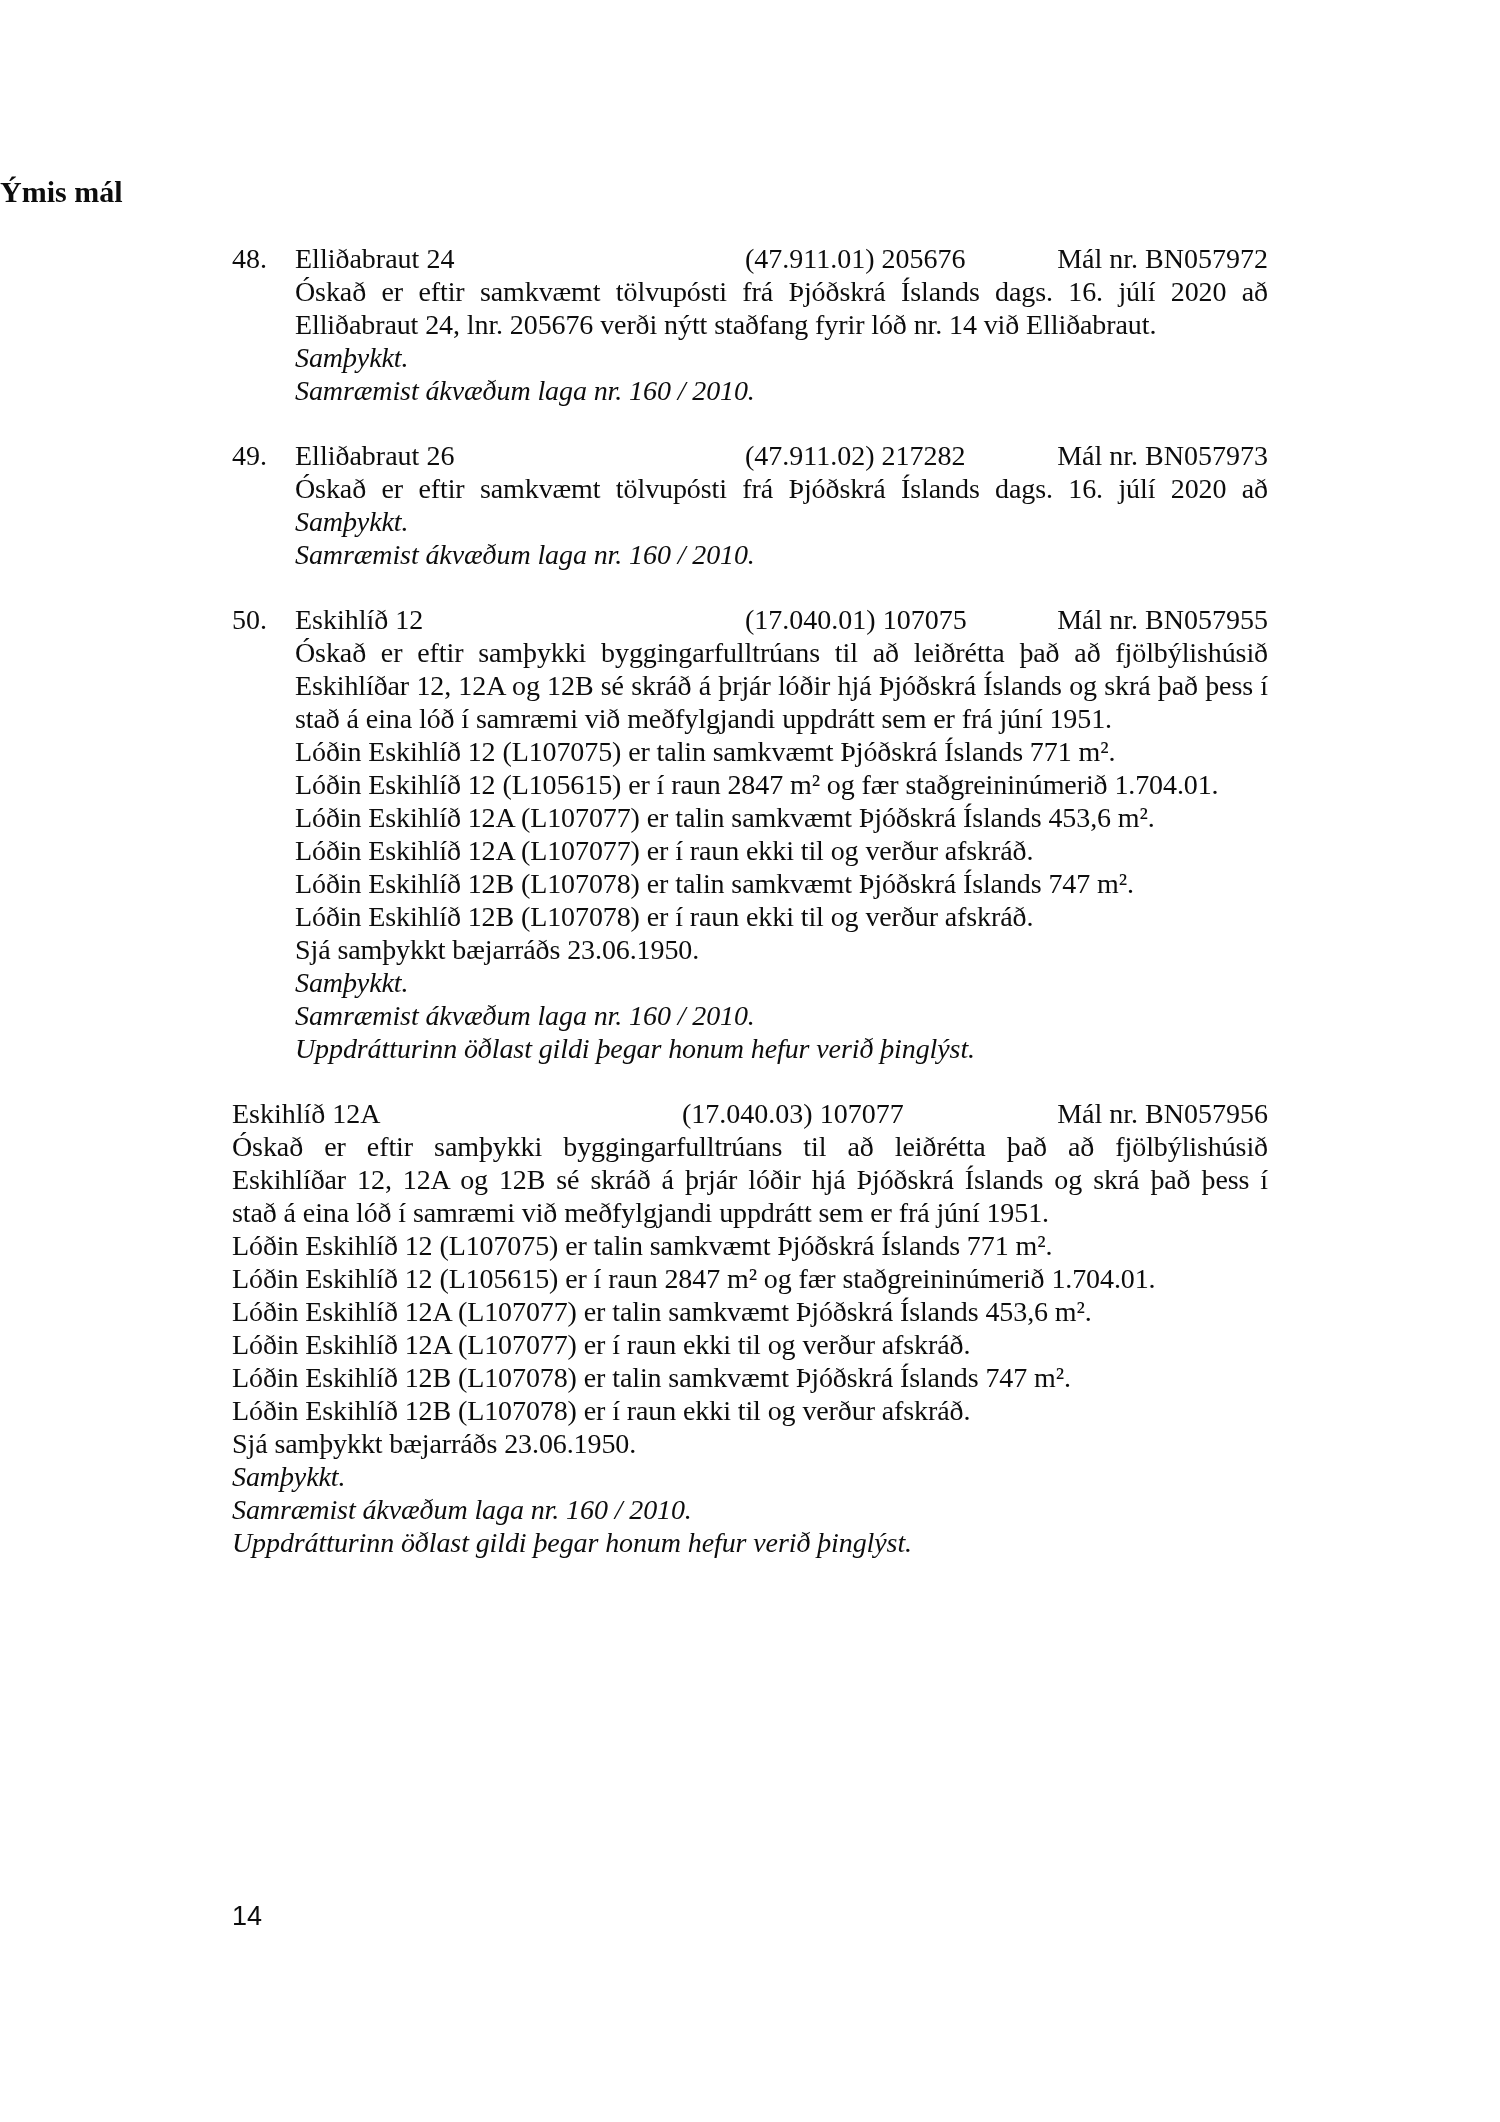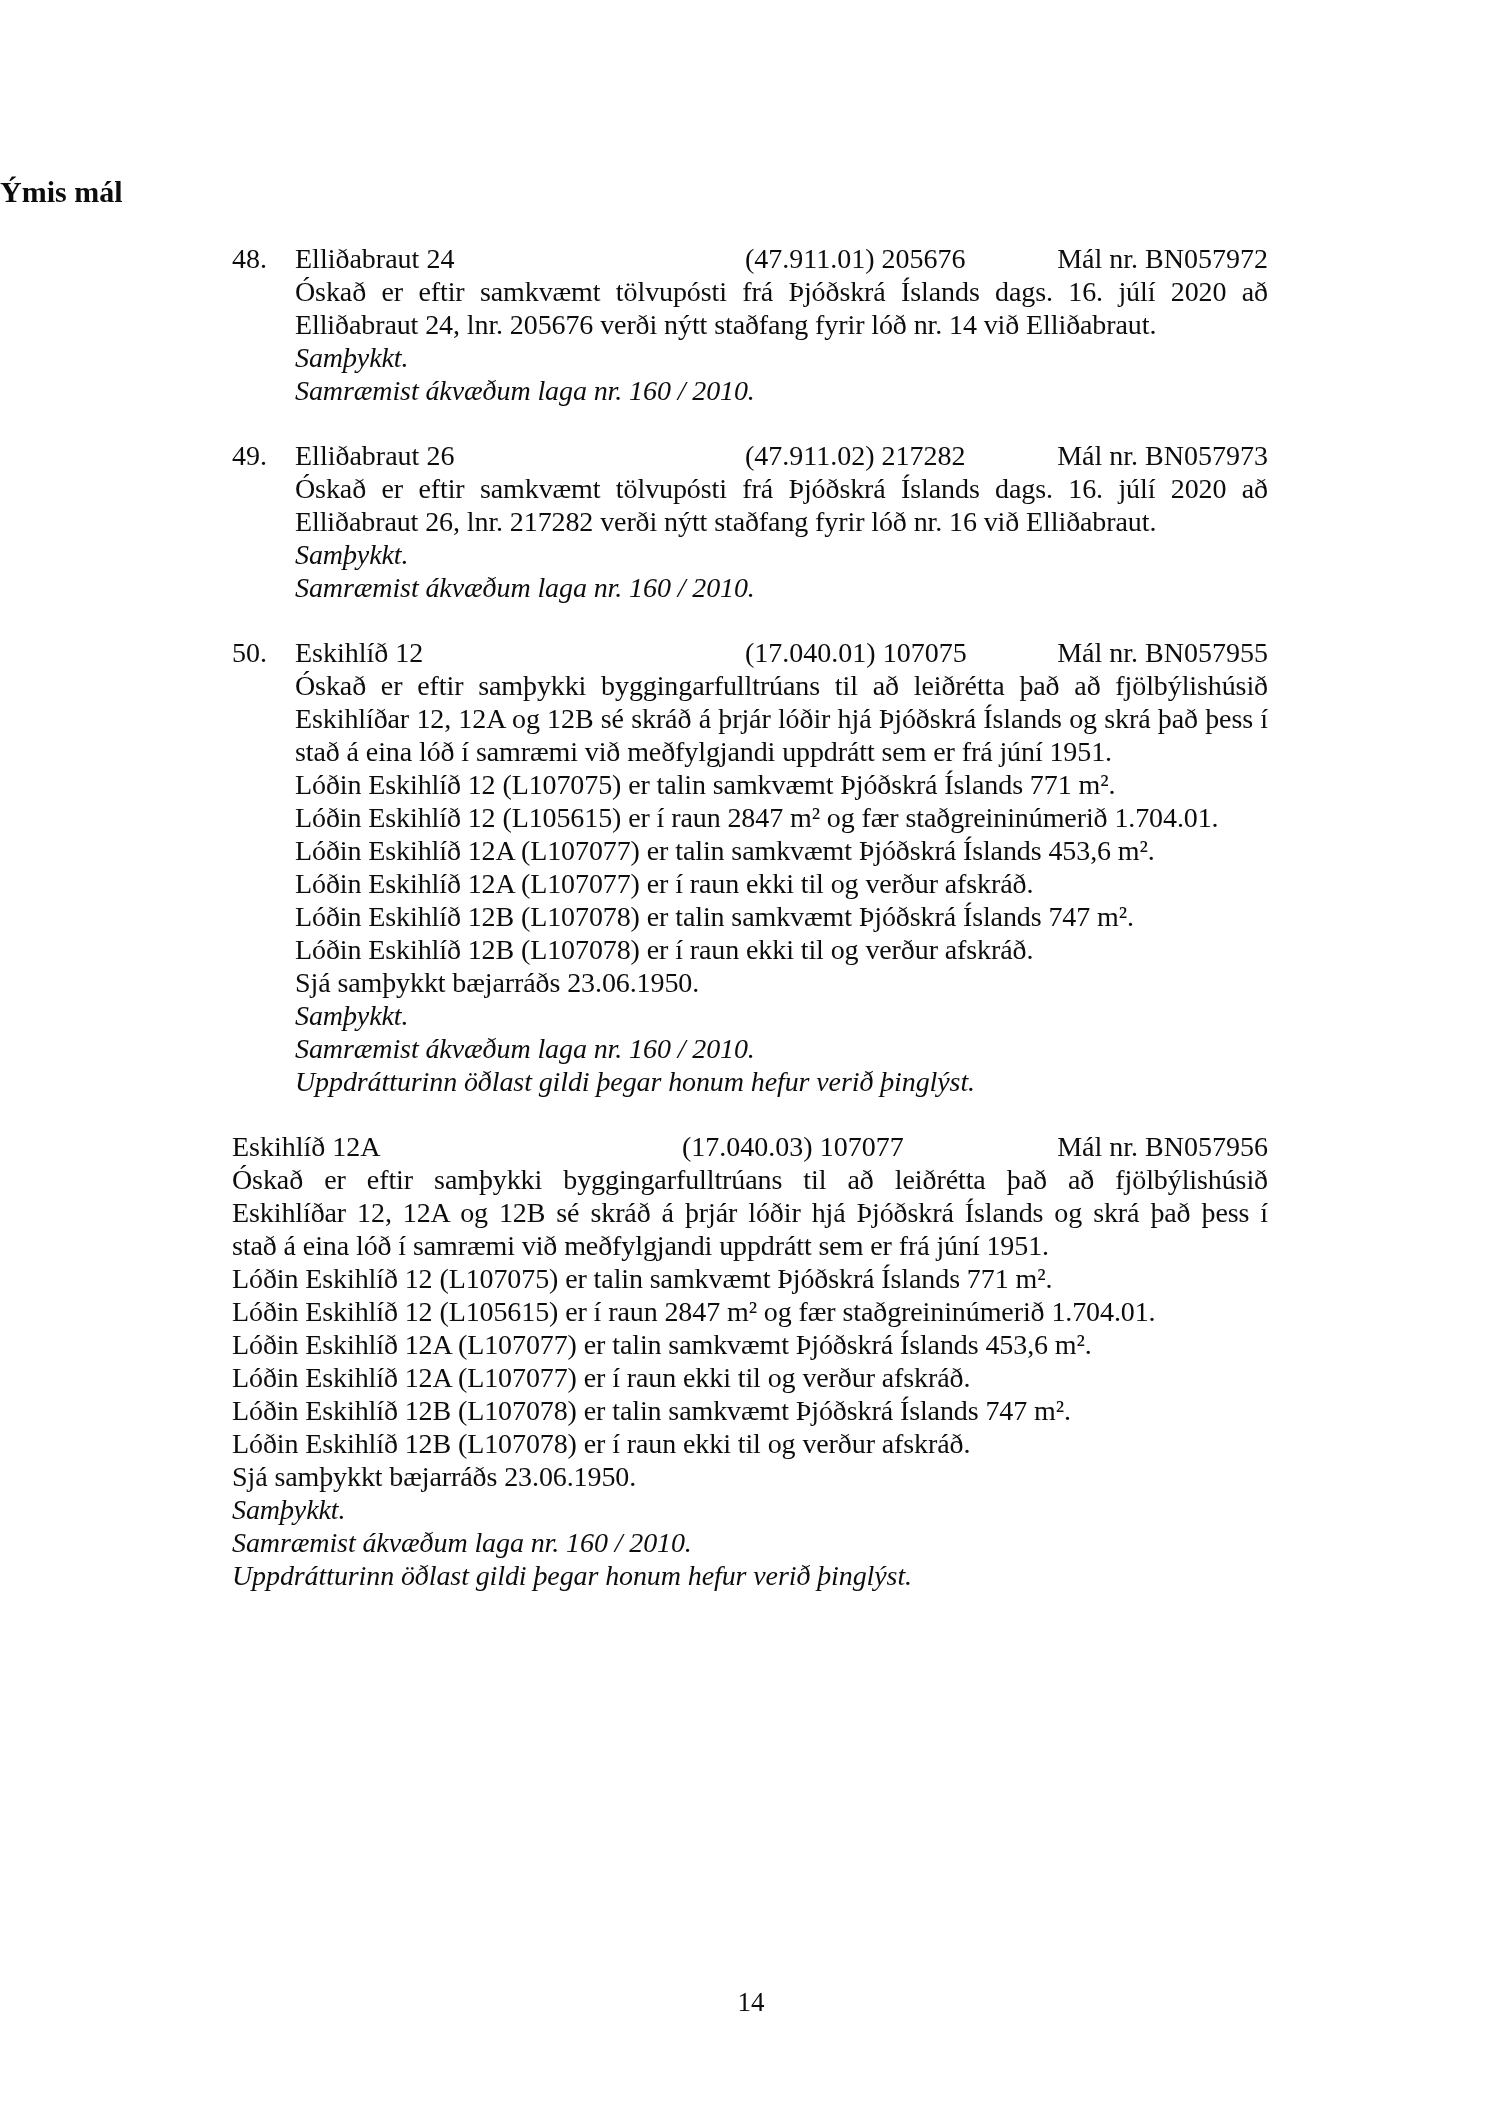--- a/index.html
+++ b/index.html
@@ -76,25 +76,25 @@
   }
   .line.j {
     text-align: justify;
     text-align-last: justify;
   }
   .line.i {
     font-style: italic;
   }
   .page-number {
     position: absolute;
-    top: 1986px;
+    top: 1900px;
     left: 232px;
     width: 1038px;
-    text-align: center;
-    font-family: Liberation Serif, serif;
+    text-align: left;
+    font-family: Liberation Sans, sans-serif;
     font-size: 27px;
     line-height: 32px;
   }
 </style>
 </head>
 <body>
 
 <div class="page">
   <h1 class="doc-title">Ýmis mál</h1>
   <div class="items" id="items">
@@ -118,21 +118,20 @@
   <div class="item">
     <div class="item-number">49.</div>
     <div class="item-body">
       <div class="item-heading">
         <span class="item-title">Elliðabraut 26</span>
         <span class="item-ref">(47.911.02) 217282</span>
         <span class="item-case">Mál nr. BN057973</span>
       </div>
       <div class="item-lines">
             <div class="line j">Óskað er eftir samkvæmt tölvupósti frá Þjóðskrá Íslands dags. 16. júlí 2020 að</div>
-            <div class="line n">Elliðabraut 26, lnr. 217282 verði nýtt staðfang fyrir lóð nr. 16 við Elliðabraut.</div>
             <div class="line i">Samþykkt.</div>
             <div class="line i">Samræmist ákvæðum laga nr. 160 / 2010.</div>
           </div>
     </div>
   </div>
 
   <div class="item">
     <div class="item-number">50.</div>
     <div class="item-body">
       <div class="item-heading">

